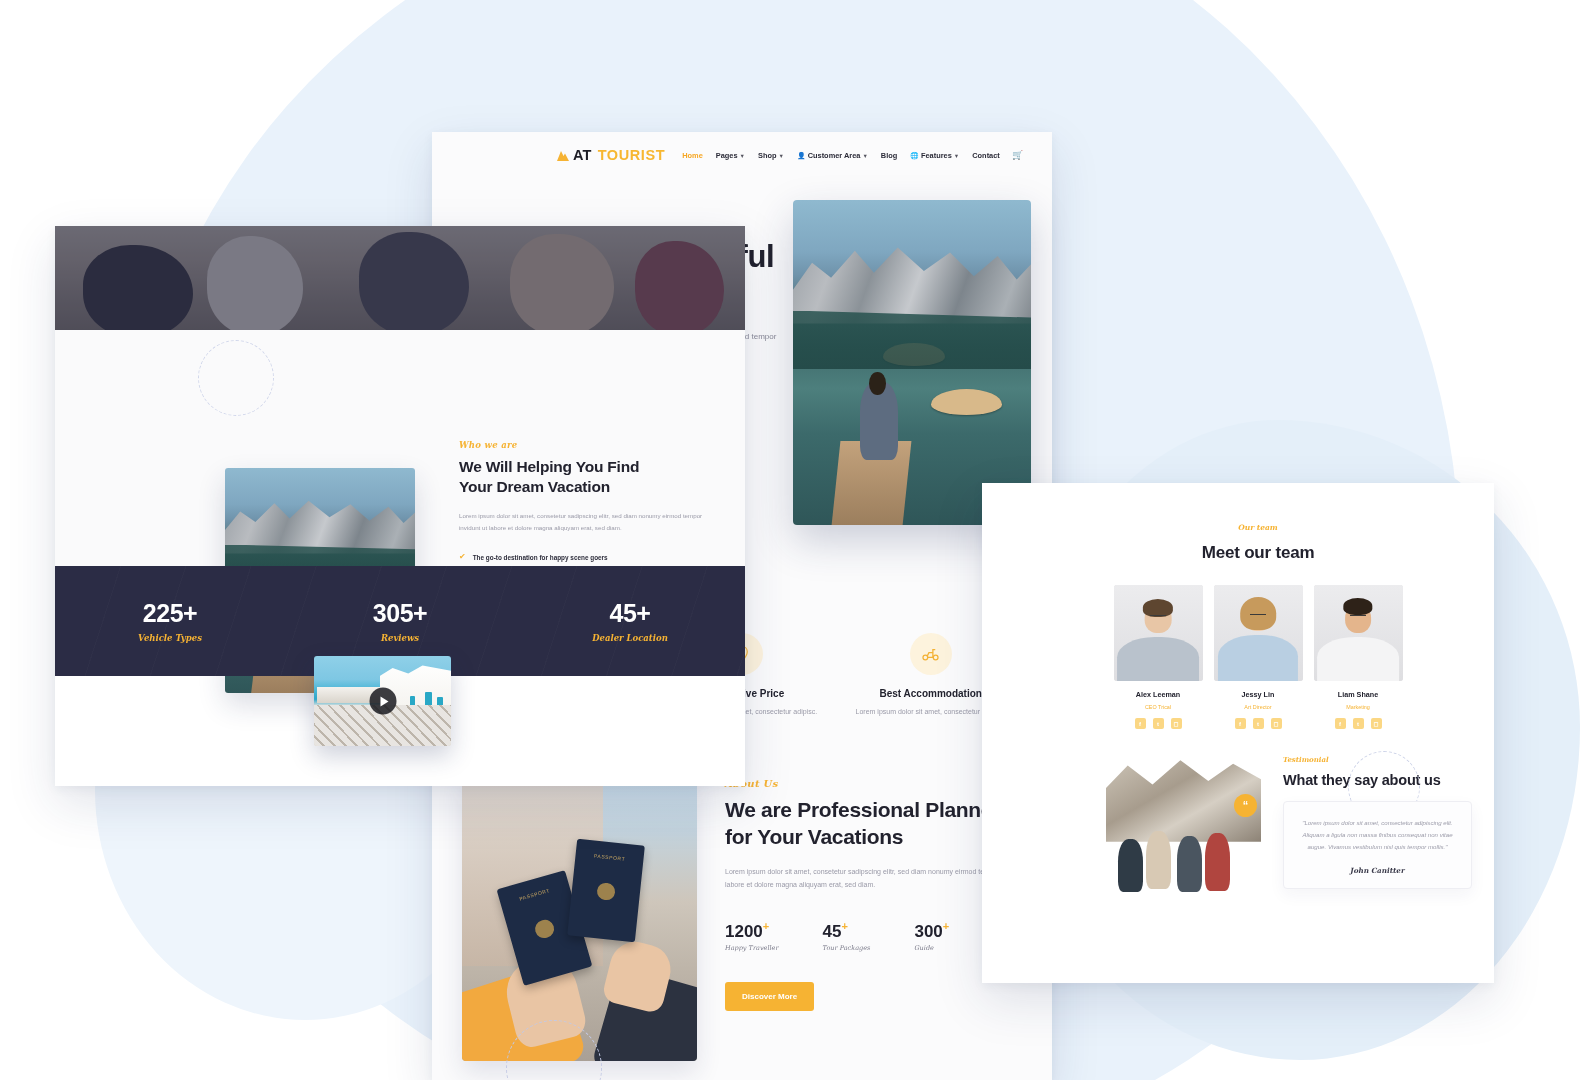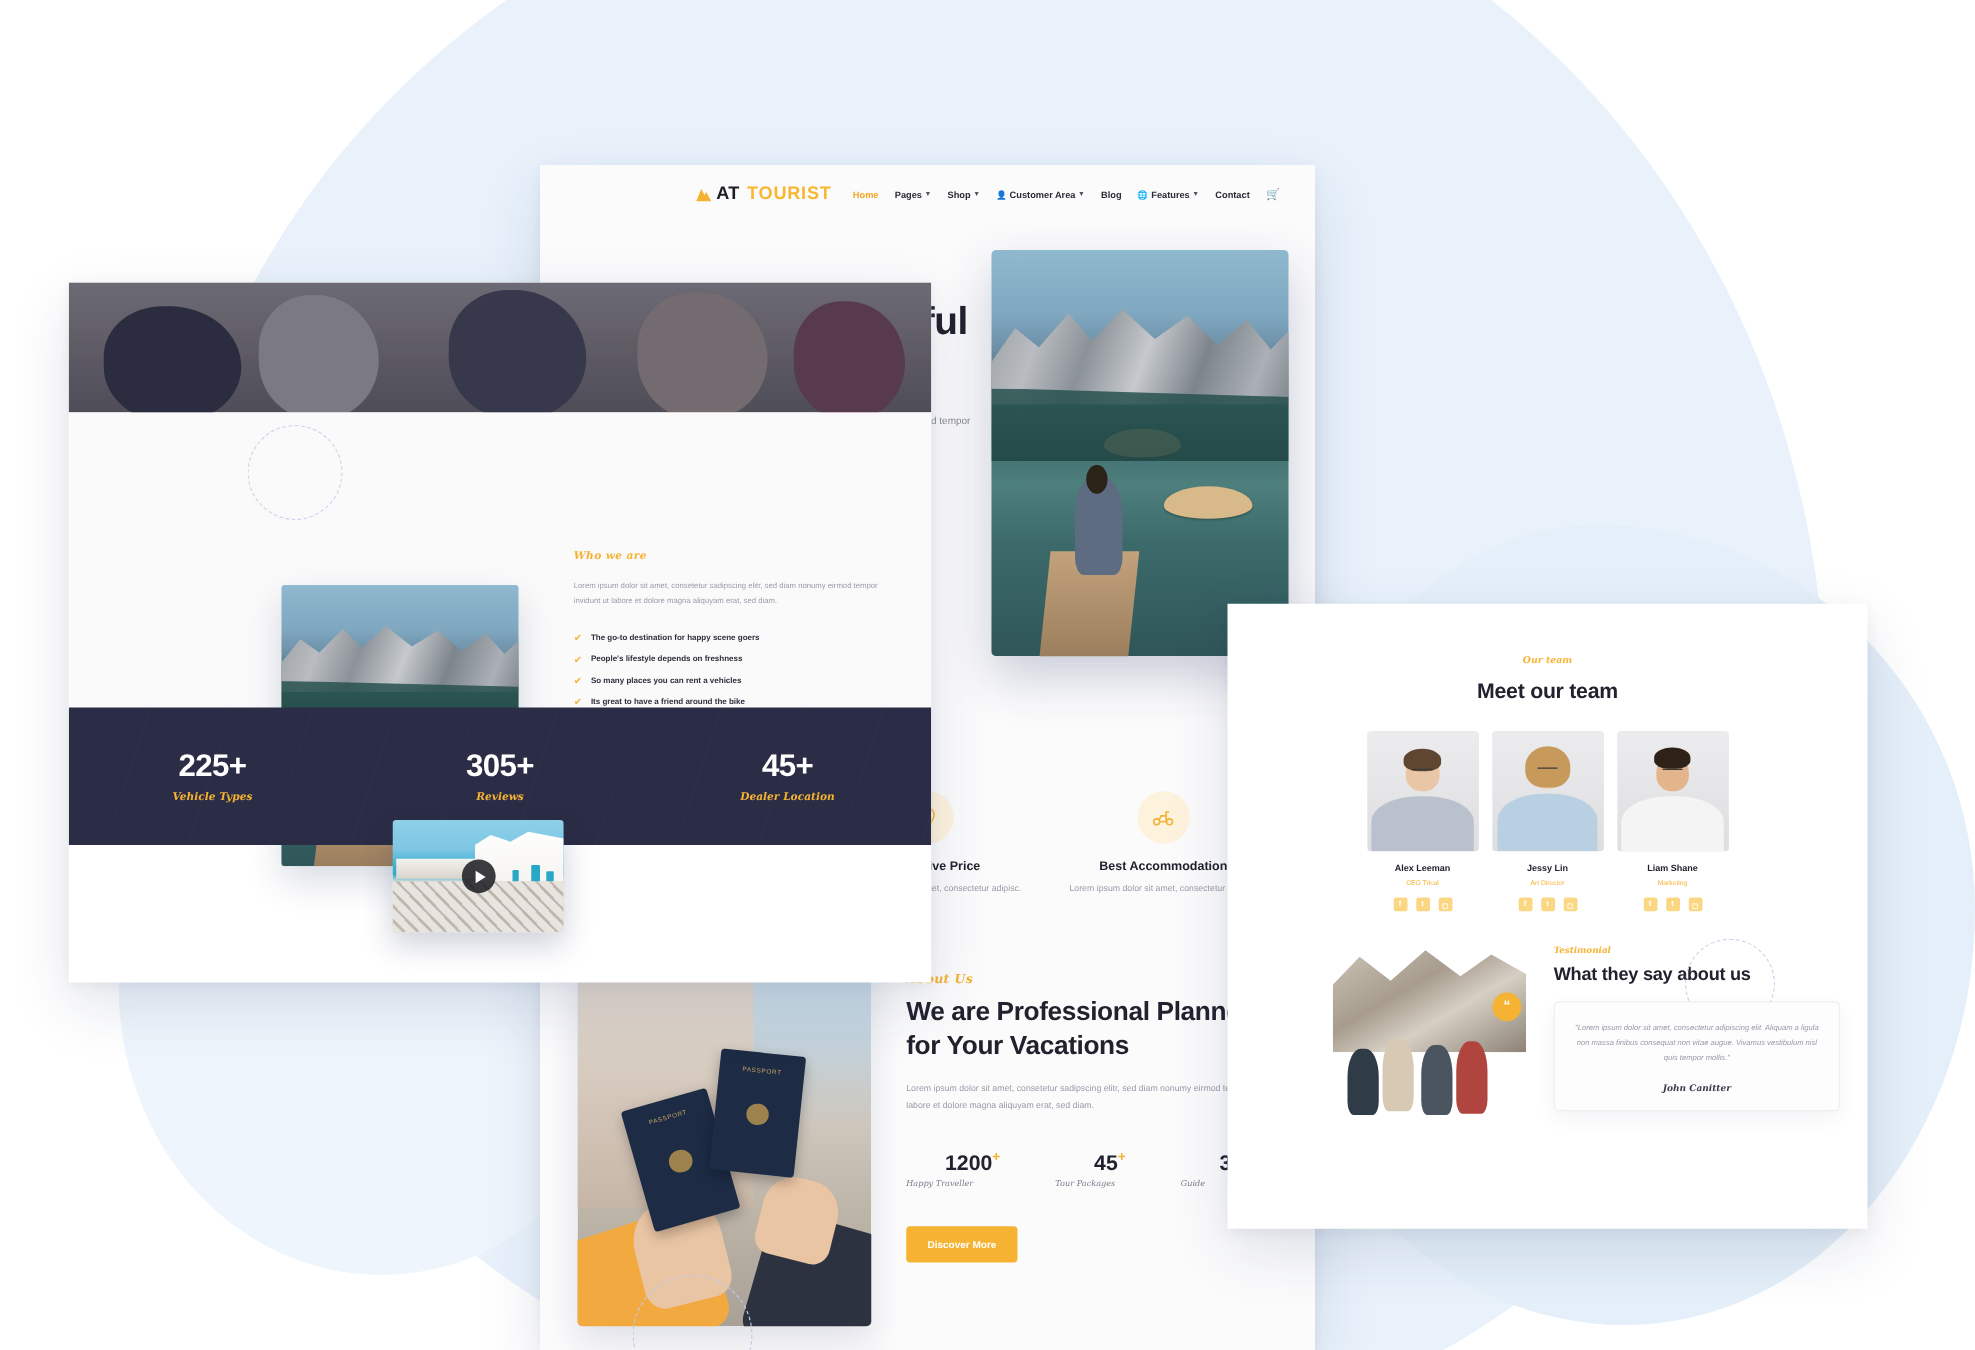--- a/index.html
+++ b/index.html
@@ -100,21 +100,21 @@
   
   .about-block { display:flex; gap:0; margin-top:48px; padding-left:30px; }
   .about-photo {
     width:235px; height:295px; border-radius:4px; overflow:hidden; flex:none;
     position:relative; box-shadow:0 12px 26px rgba(30,45,90,.12);
   }
   .about-text { padding:12px 0 0 28px; flex:1; }
   .about-title { font-size:21px; font-weight:bold; color:#22222e; line-height:1.28; margin-top:8px; letter-spacing:-.3px;}
   .about-desc { font-size:7px; color:#9a9aa8; line-height:1.95; margin-top:14px; }
   .mini-stats { display:flex; gap:44px; margin-top:28px; }
-  .mini-num { font-size:17px; font-weight:bold; color:#22222e;margin-left:31px;}
+  .mini-num { font-size:17px; font-weight:bold; color:#22222e;}
   .mini-num sup { color:#f6b333; font-size:11px; font-weight:bold;}
   .mini-lab { font-family:"DejaVu Serif", serif; font-style:italic; font-size:6.5px; color:#7b7b8a; margin-top:3px;}
   .discover {
     margin-top:30px; background:#f6b333; color:#fff; border:none;
     font-size:8px; font-weight:600; padding:10px 17px; border-radius:3px; cursor:pointer;
   }
   .dash-ring-bl { position:absolute; left:74px; bottom:-36px; width:96px; height:96px; border:1px dashed #c3c9e4; border-radius:50%; }
 
   
   #hero-photo {
@@ -160,21 +160,21 @@
     background:#2b2c45; display:flex; align-items:center; overflow:hidden;
   }
   .stats-bar .streak { position:absolute; inset:0; opacity:.5;
     background:repeating-linear-gradient(108deg, rgba(255,255,255,.035) 0 1px, transparent 1px 62px);}
   .stat { flex:1; text-align:center; position:relative;}
   .stat-num { font-size:25px; font-weight:bold; color:#fff; letter-spacing:-.5px;}
   .stat-lab { font-family:"DejaVu Serif", serif; font-style:italic; font-weight:bold;
     font-size:8.5px; color:#f6b333; margin-top:5px;}
 
   
-  #panel-team { left:982px; top:483px; width:512px; height:500px; z-index:6; }
+  #panel-team { left:982px; top:483px; width:512px; height:500px; z-index:6;padding-left:40px; }
   .team-head { text-align:center; padding-top:40px; }
   .team-eyebrow { font-family:"DejaVu Serif", serif; font-style:italic; font-weight:bold; color:#f6b333; font-size:7.5px;}
   .team-title { font-size:17px; font-weight:bold; color:#22222e; margin-top:11px; letter-spacing:-.2px;}
   .team-grid { display:flex; gap:11px; justify-content:center; margin-top:22px; }
   .member { width:89px; }
   .member-photo { width:89px; height:96px; border-radius:3px; overflow:hidden; background:#e6e6e8; }
   .member-name { text-align:center; font-size:7.2px; font-weight:bold; color:#22222e; margin-top:9px;}
   .member-role { text-align:center; font-size:5.4px; color:#f6b333; margin-top:5px;}
   .socials { display:flex; justify-content:center; gap:7px; margin-top:8px;}
   .soc {
@@ -470,20 +470,22 @@
           <div class="greek-town"></div>
           <div class="greek-door" style="right:14%;top:40%;width:5%;height:16%;"></div>
           <div class="greek-door" style="right:26%;top:44%;width:4%;height:13%;"></div>
           <div class="greek-door" style="right:6%;top:46%;width:4%;height:12%;"></div>
         </div>
         <div class="play-btn"></div>
       </div>
 
       <div class="who-text">
         <div class="eyebrow" style="font-size:8.5px">Who we are</div>
+        <div class="who-title" style="white-space:pre-line">We Will Helping You Find
+Your Dream Vacation</div>
         <div class="who-desc">Lorem ipsum dolor sit amet, consetetur sadipscing elitr, sed diam nonumy eirmod tempor invidunt ut labore et dolore magna aliquyam erat, sed diam.</div>
         <div class="check-list">
           <div class="check-item">
             <span class="check">✔</span>
             <span class="check-lab">The go-to destination for happy scene goers</span>
           </div>
           <div class="check-item">
             <span class="check">✔</span>
             <span class="check-lab">People's lifestyle depends on freshness</span>
           </div>

